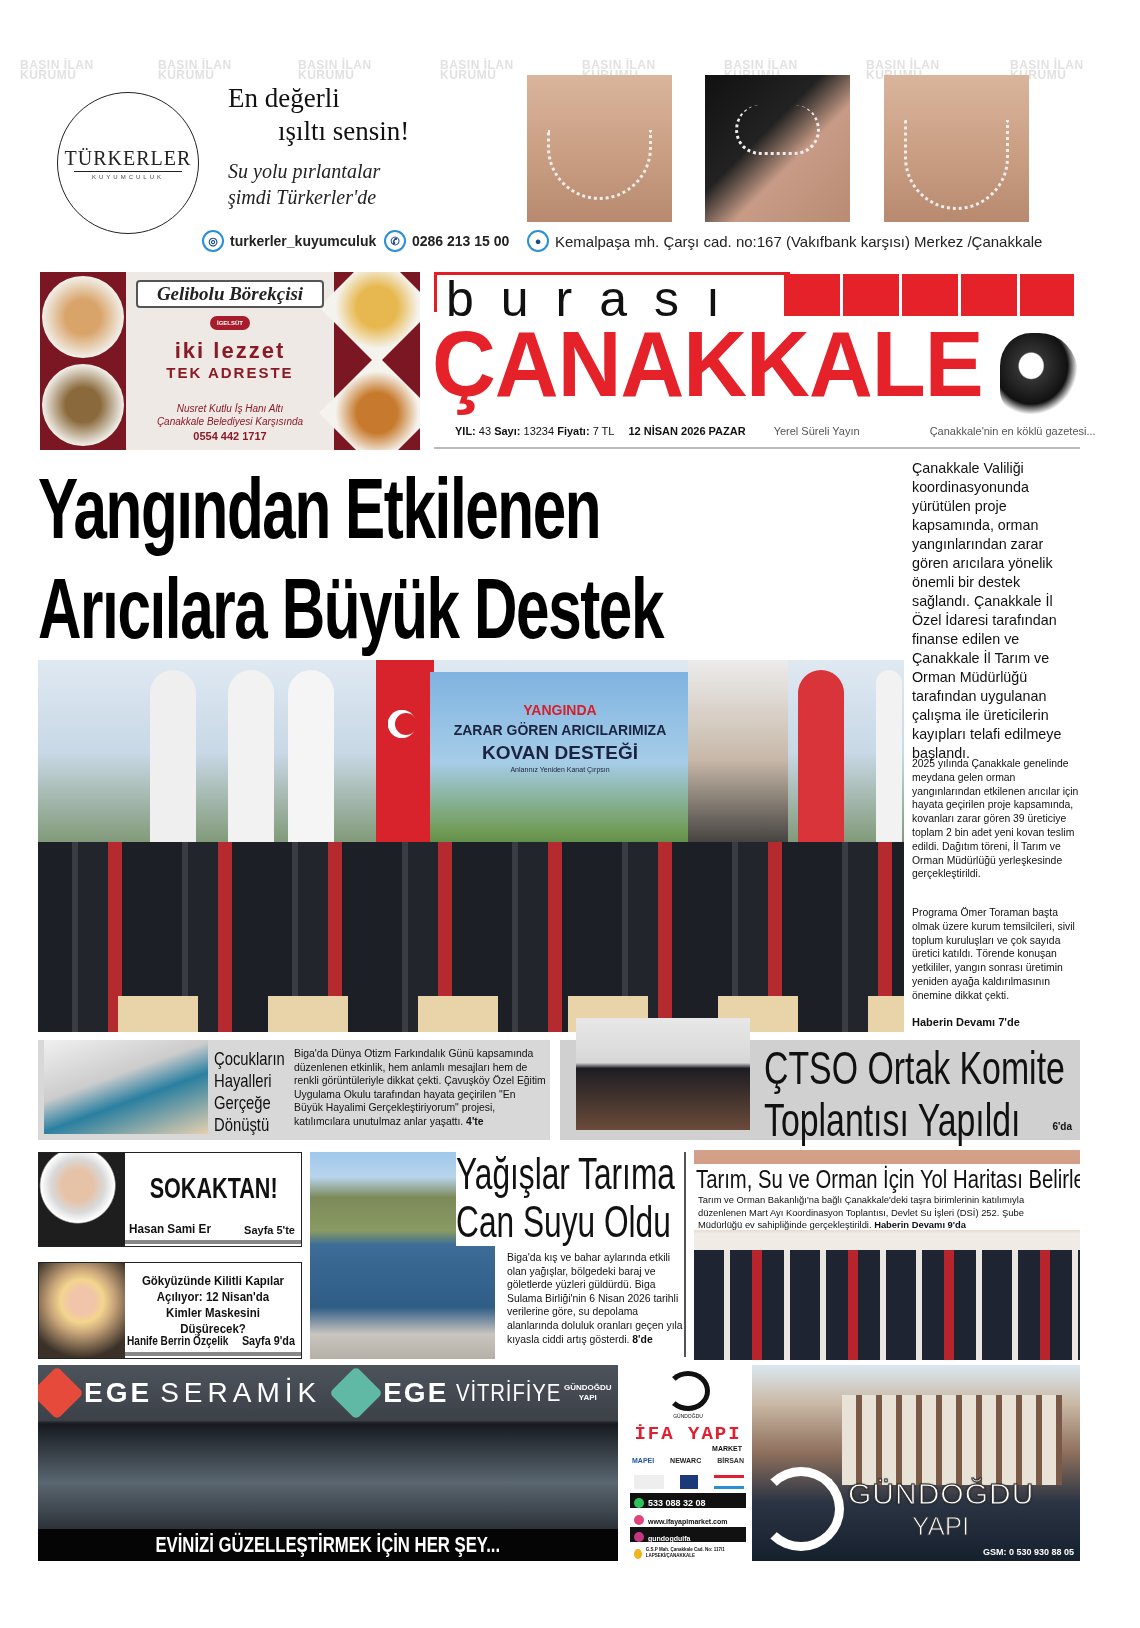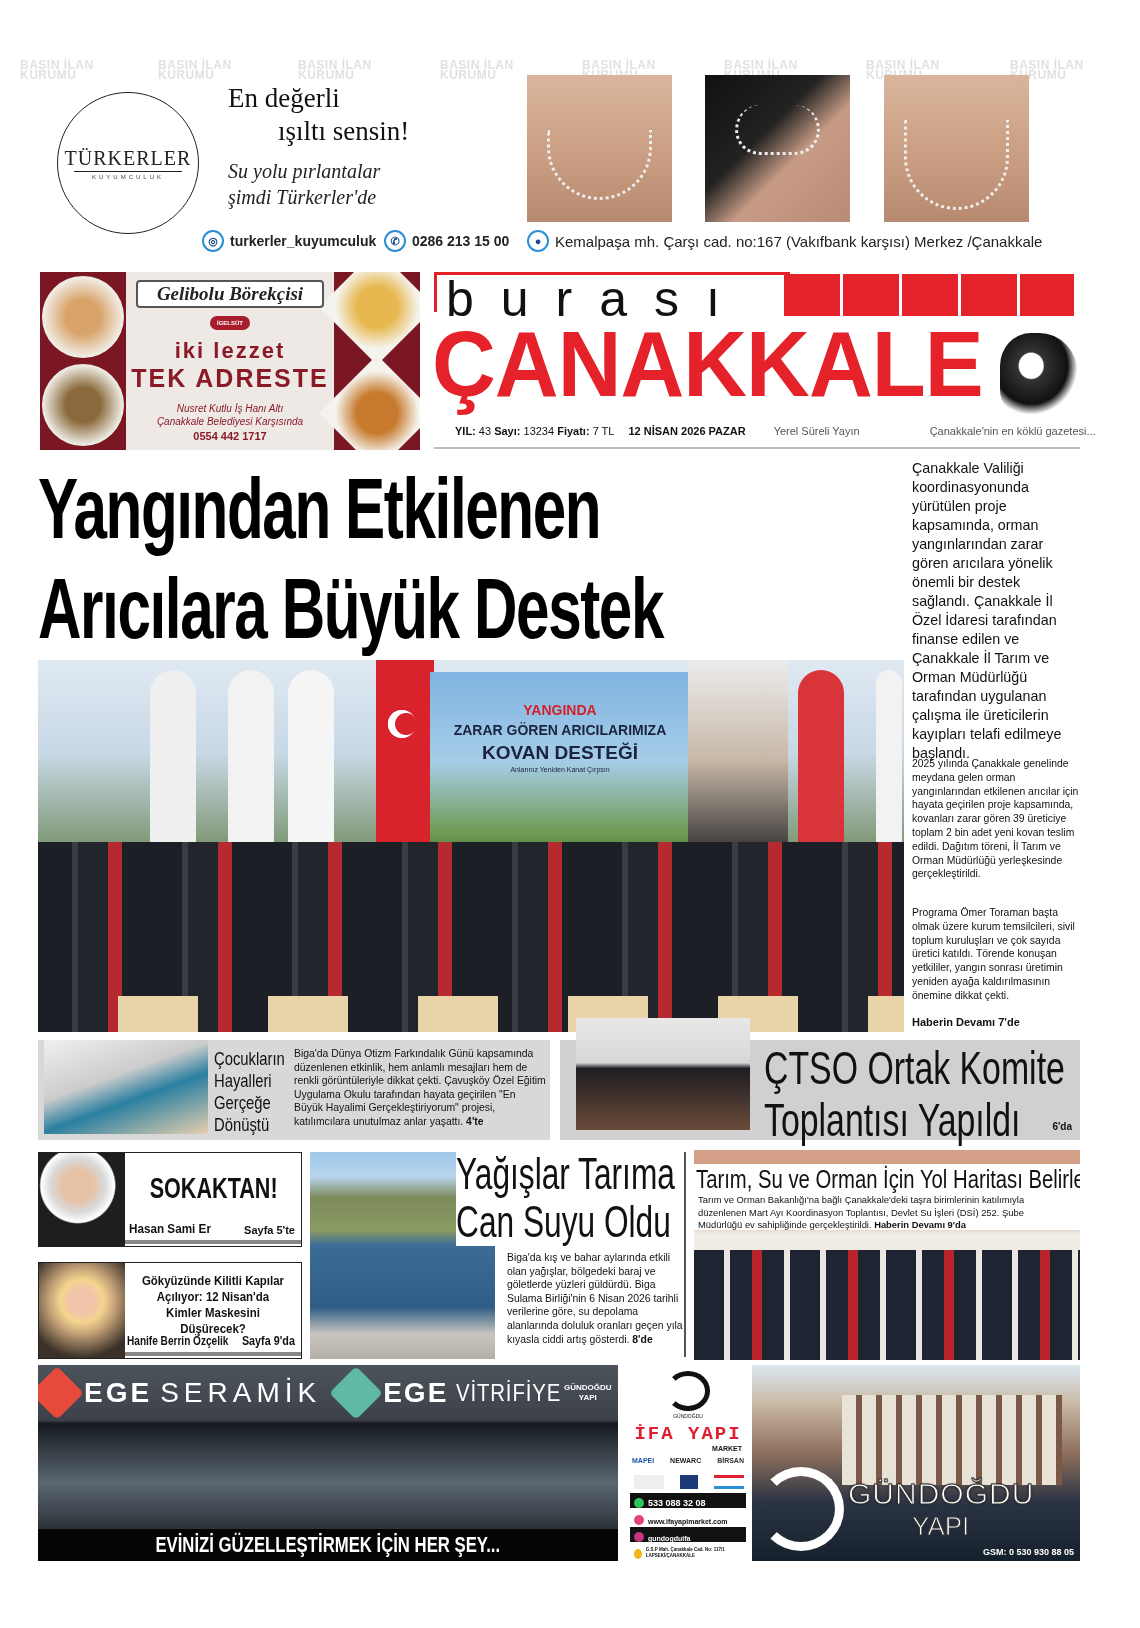--- a/index.html
+++ b/index.html
@@ -23,21 +23,21 @@
 .contact.addr{font-weight:normal;font-size:15px}
 
 .borek{left:40px;top:272px;width:380px;height:178px;background:#efe9e6;overflow:hidden}
 .borek .lside{position:absolute;left:0;top:0;width:86px;height:178px;background:#7a1722}
 .borek .lside .plate{position:absolute;left:2px;width:82px;height:82px;border-radius:50%;background:radial-gradient(circle,#d9a46a 30%,#f1efe9 70%)}
 .borek .rside{position:absolute;right:0;top:0;width:86px;height:178px;background:#7a1722}
 .borek .rside .plate{position:absolute;right:2px;width:82px;height:82px;background:radial-gradient(circle,#e7b84f 35%,#f5f3ee 72%);transform:rotate(45deg)}
 .borek .title{position:absolute;left:96px;top:8px;width:188px;height:28px;border:2px solid #555;border-radius:4px;background:#fff;text-align:center;font-family:"Liberation Serif",serif;font-style:italic;font-weight:bold;font-size:19px;line-height:24px;color:#222}
 .borek .badge{position:absolute;left:170px;top:44px;width:40px;height:14px;border-radius:7px;background:#a81d2b;color:#fff;font-size:6px;text-align:center;line-height:14px;font-weight:bold}
 .borek .l1{position:absolute;left:86px;right:86px;top:66px;text-align:center;font-weight:bold;font-size:22px;letter-spacing:2px;color:#8a1a26}
-.borek .l2{position:absolute;left:86px;right:86px;top:92px;text-align:center;font-weight:bold;font-size:25px;letter-spacing:2px;color:#8a1a26}
+.borek .l2{position:absolute;left:86px;right:86px;top:92px;text-align:center;font-weight:bold;font-size:15px;letter-spacing:2px;color:#8a1a26}
 .borek .addr{position:absolute;left:86px;right:86px;top:130px;text-align:center;font-style:italic;font-size:10px;color:#8a1a26;line-height:13px}
 .borek .tel{position:absolute;left:86px;right:86px;top:158px;text-align:center;font-weight:bold;font-size:11px;color:#8a1a26}
 
 .mast-top{left:434px;top:272px;width:356px;height:3px;background:#e31e26}
 .mast-vline{left:434px;top:272px;width:3px;height:40px;background:#e31e26}
 .mast-blocks{left:784px;top:274px;display:flex;gap:3px}
 .mast-blocks div{width:56px;height:42px;background:#e52229}
 .mast-blocks div:nth-child(5){width:54px}
 .burasi{left:446px;top:276px;font-size:50px;letter-spacing:27px;color:#111;font-weight:normal;line-height:46px}
 .canakkale{left:432px;top:318px;font-size:92px;font-weight:bold;color:#e52229;letter-spacing:-1px;line-height:92px;font-family:"Liberation Sans",sans-serif;transform:scaleX(0.96);transform-origin:left}

